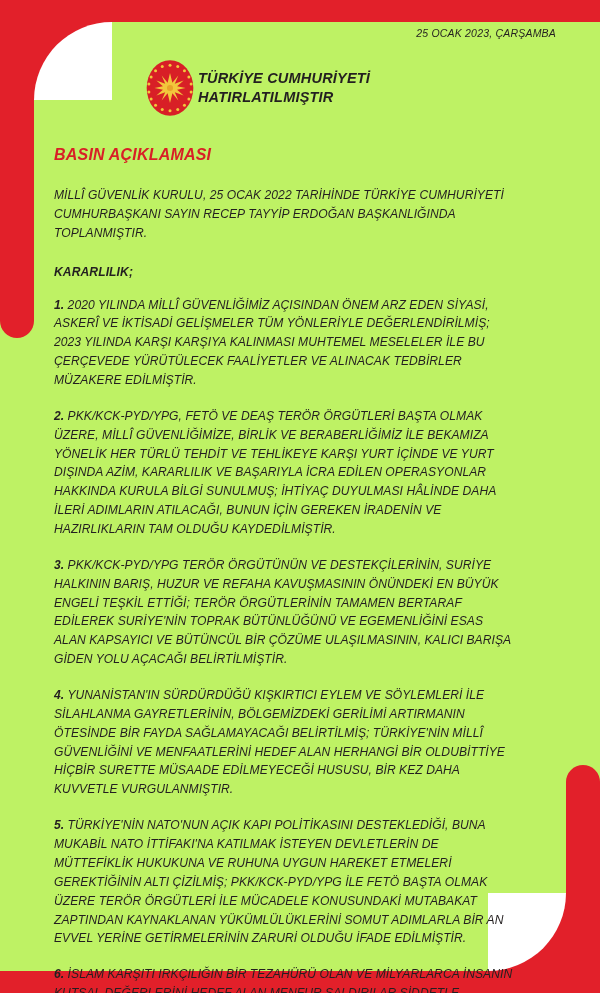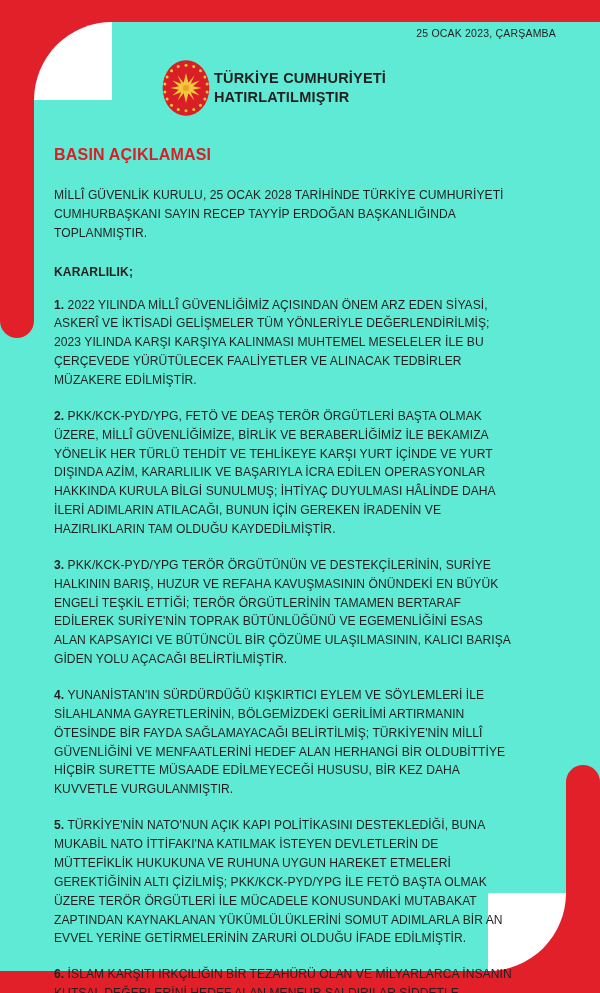--- a/index.html
+++ b/index.html
@@ -7,23 +7,24 @@
     margin: 0;
     padding: 0;
     background: #ffffff;
   }
 
   .page {
     position: relative;
     width: 600px;
     height: 993px;
     overflow: hidden;
-    background: #5eead4;
+    background: #bef264;
     font-family: "Liberation Sans", sans-serif;
     color: #231f20;
+    font-style: italic;
   }
 
   
   .frame-top-strip {
     position: absolute;
     top: 0;
     left: 0;
     width: 600px;
     height: 22px;
     background: #e2202a;
@@ -110,21 +111,20 @@
 
   .letterhead {
     position: absolute;
     top: 58px;
     left: 0;
     width: 512px;
     display: flex;
     align-items: center;
     justify-content: center;
     gap: 0;
-    padding-left: 16px;
   }
 
   .seal {
     width: 56px;
     height: 60px;
     flex: 0 0 auto;
   }
 
   .letterhead-text {
     line-height: 1.32;
@@ -229,27 +229,27 @@
       <div class="letterhead-text">
         <div class="letterhead-line">TÜRKİYE CUMHURİYETİ</div>
         <div class="letterhead-line">HATIRLATILMIŞTIR</div>
       </div>
     </div>
 
     <div class="body-area">
 
       <h1 class="release-title">BASIN AÇIKLAMASI</h1>
 
-      <p class="lede">MİLLÎ GÜVENLİK KURULU, 25 OCAK 2028 TARİHİNDE TÜRKİYE CUMHURİYETİ CUMHURBAŞKANI SAYIN RECEP TAYYİP ERDOĞAN BAŞKANLIĞINDA TOPLANMIŞTIR.</p>
+      <p class="lede">MİLLÎ GÜVENLİK KURULU, 25 OCAK 2022 TARİHİNDE TÜRKİYE CUMHURİYETİ CUMHURBAŞKANI SAYIN RECEP TAYYİP ERDOĞAN BAŞKANLIĞINDA TOPLANMIŞTIR.</p>
 
       <p class="meeting-label">KARARLILIK;</p>
 
       <p class="clause">
         <span class="clause-num">1.</span>
-        <span>2022 YILINDA MİLLÎ GÜVENLİĞİMİZ AÇISINDAN ÖNEM ARZ EDEN SİYASİ, ASKERÎ VE İKTİSADİ GELİŞMELER TÜM YÖNLERİYLE DEĞERLENDİRİLMİŞ; 2023 YILINDA KARŞI KARŞIYA KALINMASI MUHTEMEL MESELELER İLE BU ÇERÇEVEDE YÜRÜTÜLECEK FAALİYETLER VE ALINACAK TEDBİRLER MÜZAKERE EDİLMİŞTİR.</span>
+        <span>2020 YILINDA MİLLÎ GÜVENLİĞİMİZ AÇISINDAN ÖNEM ARZ EDEN SİYASİ, ASKERÎ VE İKTİSADİ GELİŞMELER TÜM YÖNLERİYLE DEĞERLENDİRİLMİŞ; 2023 YILINDA KARŞI KARŞIYA KALINMASI MUHTEMEL MESELELER İLE BU ÇERÇEVEDE YÜRÜTÜLECEK FAALİYETLER VE ALINACAK TEDBİRLER MÜZAKERE EDİLMİŞTİR.</span>
       </p>
 
       <p class="clause">
         <span class="clause-num">2.</span>
         <span>PKK/KCK-PYD/YPG, FETÖ VE DEAŞ TERÖR ÖRGÜTLERİ BAŞTA OLMAK ÜZERE, MİLLÎ GÜVENLİĞİMİZE, BİRLİK VE BERABERLİĞİMİZ İLE BEKAMIZA YÖNELİK HER TÜRLÜ TEHDİT VE TEHLİKEYE KARŞI YURT İÇİNDE VE YURT DIŞINDA AZİM, KARARLILIK VE BAŞARIYLA İCRA EDİLEN OPERASYONLAR HAKKINDA KURULA BİLGİ SUNULMUŞ;   İHTİYAÇ DUYULMASI HÂLİNDE DAHA İLERİ ADIMLARIN ATILACAĞI, BUNUN İÇİN GEREKEN İRADENİN VE HAZIRLIKLARIN TAM OLDUĞU KAYDEDİLMİŞTİR.</span>
       </p>
 
       <p class="clause">
         <span class="clause-num">3.</span>
         <span>PKK/KCK-PYD/YPG TERÖR ÖRGÜTÜNÜN VE DESTEKÇİLERİNİN, SURİYE HALKININ BARIŞ, HUZUR VE REFAHA KAVUŞMASININ ÖNÜNDEKİ EN BÜYÜK ENGELİ TEŞKİL ETTİĞİ; TERÖR ÖRGÜTLERİNİN TAMAMEN BERTARAF EDİLEREK SURİYE'NİN TOPRAK BÜTÜNLÜĞÜNÜ VE EGEMENLİĞİNİ ESAS ALAN KAPSAYICI VE BÜTÜNCÜL BİR ÇÖZÜME ULAŞILMASININ, KALICI BARIŞA GİDEN YOLU AÇACAĞI BELİRTİLMİŞTİR.</span>

